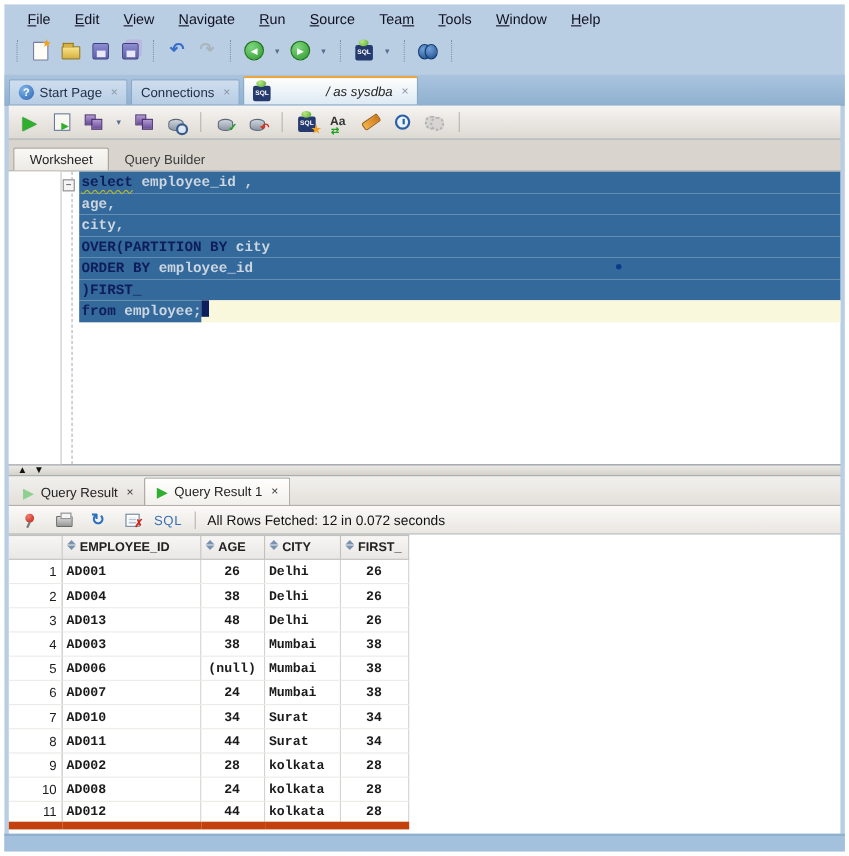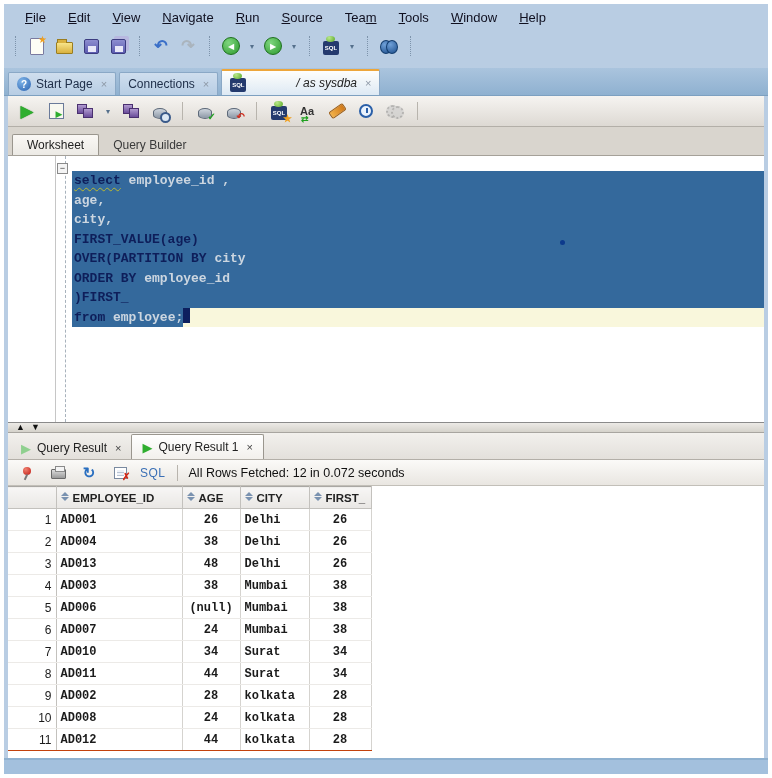--- a/index.html
+++ b/index.html
@@ -70,21 +70,21 @@
   .ws-tab { height:21px; padding:0 14px; font-size:12px; color:#222; display:flex; align-items:center; }
   .ws-tab.active { background:linear-gradient(#faf8f5,#eceae5); border:1px solid #9a968e; border-bottom:none; border-radius:2px 2px 0 0; }
   .ws-tab.inactive { color:#3a3a3a; }
 
   
   .editor { height:266px; margin:0 4px; background:#ffffff; display:flex; position:relative; }
   .gutter { width:48px; background:#ffffff; border-right:1px solid #c6c6c6; }
   .fold-col { width:16px; position:relative; }
   .fold-col .guide { position:absolute; left:9px; top:0; bottom:0; border-left:1px dashed #a8b2bc; }
   .fold-box { position:absolute; left:1px; top:7px; width:11px; height:11px; background:#f4f4f4; border:1px solid #8a8a8a; font-size:9px; line-height:9px; text-align:center; color:#333; z-index:2; }
-  .code-area { flex:1; padding-top:15px; font-family:"Liberation Mono","DejaVu Sans Mono",monospace; font-size:13px; font-weight:bold; line-height:19.5px; position:relative; }
+  .code-area { flex:1; padding-top:0; font-family:"Liberation Mono","DejaVu Sans Mono",monospace; font-size:13px; font-weight:bold; line-height:19.5px; position:relative; }
   .code-line { background:#34699c; white-space:pre; padding-left:2px; }
   .code-line.current { background:#f9f7dc; display:flex; padding-left:0; }
   .code-line.current .selwrap { background:#34699c; padding-left:2px; }
   [data-role="kw"] { color:#0e1e5a; }
   [data-role="id"] { color:#ccd6e0; }
   .squiggle { text-decoration:underline wavy #b8b832 1px; text-underline-offset:3px; }
   .cursor-block { display:inline-block; width:7px; height:15px; background:#0d1f5e; vertical-align:-2px; }
   .ink-dot { position:absolute; left:488px; top:84px; width:5px; height:5px; border-radius:50%; background:#0d3a8c; }
 
   
@@ -116,21 +116,21 @@
   .res-sep { width:1px; height:16px; border-left:1px solid #b8b4ad; margin:0 2px; }
 
   
   .grid { margin:0 4px; background:#ffffff; flex:1; font-size:12px; }
   .grid-table { border-collapse:collapse; table-layout:fixed; }
   .grid-table th, .grid-table td { height:22px; padding:0 4px; overflow:hidden; white-space:nowrap; }
   .grid-table th { background:linear-gradient(#f7f6f5,#e9e7e4); border:1px solid #c3c1bd; border-top:1px solid #a9a7a3; font-weight:600; color:#222; text-align:left; font-size:11.5px; }
   .grid-table th.corner { border-left:none; background:linear-gradient(#f7f6f5,#e9e7e4); }
   .grid-table td { border-right:1px solid #d5d3cf; border-bottom:1px solid #eceae7; font-family:"Liberation Mono","DejaVu Sans Mono",monospace; font-weight:bold; color:#1b1b1b; font-size:12px; }
   .grid-table td.rownum { font-family:"Liberation Sans",sans-serif; font-weight:normal; font-size:12px; text-align:right; border-right:1px solid #c3c1bd; }
-  .grid-table tr:last-child td { border-bottom:1px solid #c2410c; }
+  .grid-table tr:last-child td { border-bottom:7px solid #c2410c; }
   td.num, th.num-h { text-align:center; }
   .sort-icon { display:inline-block; width:8px; margin-right:4px; vertical-align:1px; }
   .sort-icon i { display:block; width:0; height:0; border-left:4px solid transparent; border-right:4px solid transparent; }
   .sort-icon .up { border-bottom:4px solid #7a92b0; margin-bottom:1px; }
   .sort-icon .dn { border-top:4px solid #7a92b0; }
 
   .bottom-strip { height:16px; background:#a3c0dd; border-top:2px solid #8fb1d0; margin-top:0; }
 </style>
 </head>
 <body>
@@ -279,21 +279,20 @@
   <div class="editor">
     <div class="gutter"></div>
     <div class="fold-col">
       <div class="guide"></div>
       <div class="fold-box">−</div>
     </div>
     <div class="code-area">
       <div class="code-line"><span class="squiggle" data-role="kw">select</span><span data-role="id"> employee_id ,</span></div>
       <div class="code-line"><span data-role="id">age,</span></div>
       <div class="code-line"><span data-role="id">city,</span></div>
-      <div class="code-line"><span data-role="kw">FIRST_VALUE(age)</span></div>
       <div class="code-line"><span data-role="kw">OVER(PARTITION BY</span><span data-role="id"> city</span></div>
       <div class="code-line"><span data-role="kw">ORDER BY</span><span data-role="id"> employee_id</span></div>
       <div class="code-line"><span data-role="kw">)FIRST_</span></div>
       <div class="code-line current"><span class="selwrap"><span data-role="kw">from</span><span data-role="id"> employee;</span></span><span class="cursor-block"></span></div>
       <div class="ink-dot"></div>
     </div>
   </div>
 
   <div class="splitter">
     <span class="split-tri">▲</span>

